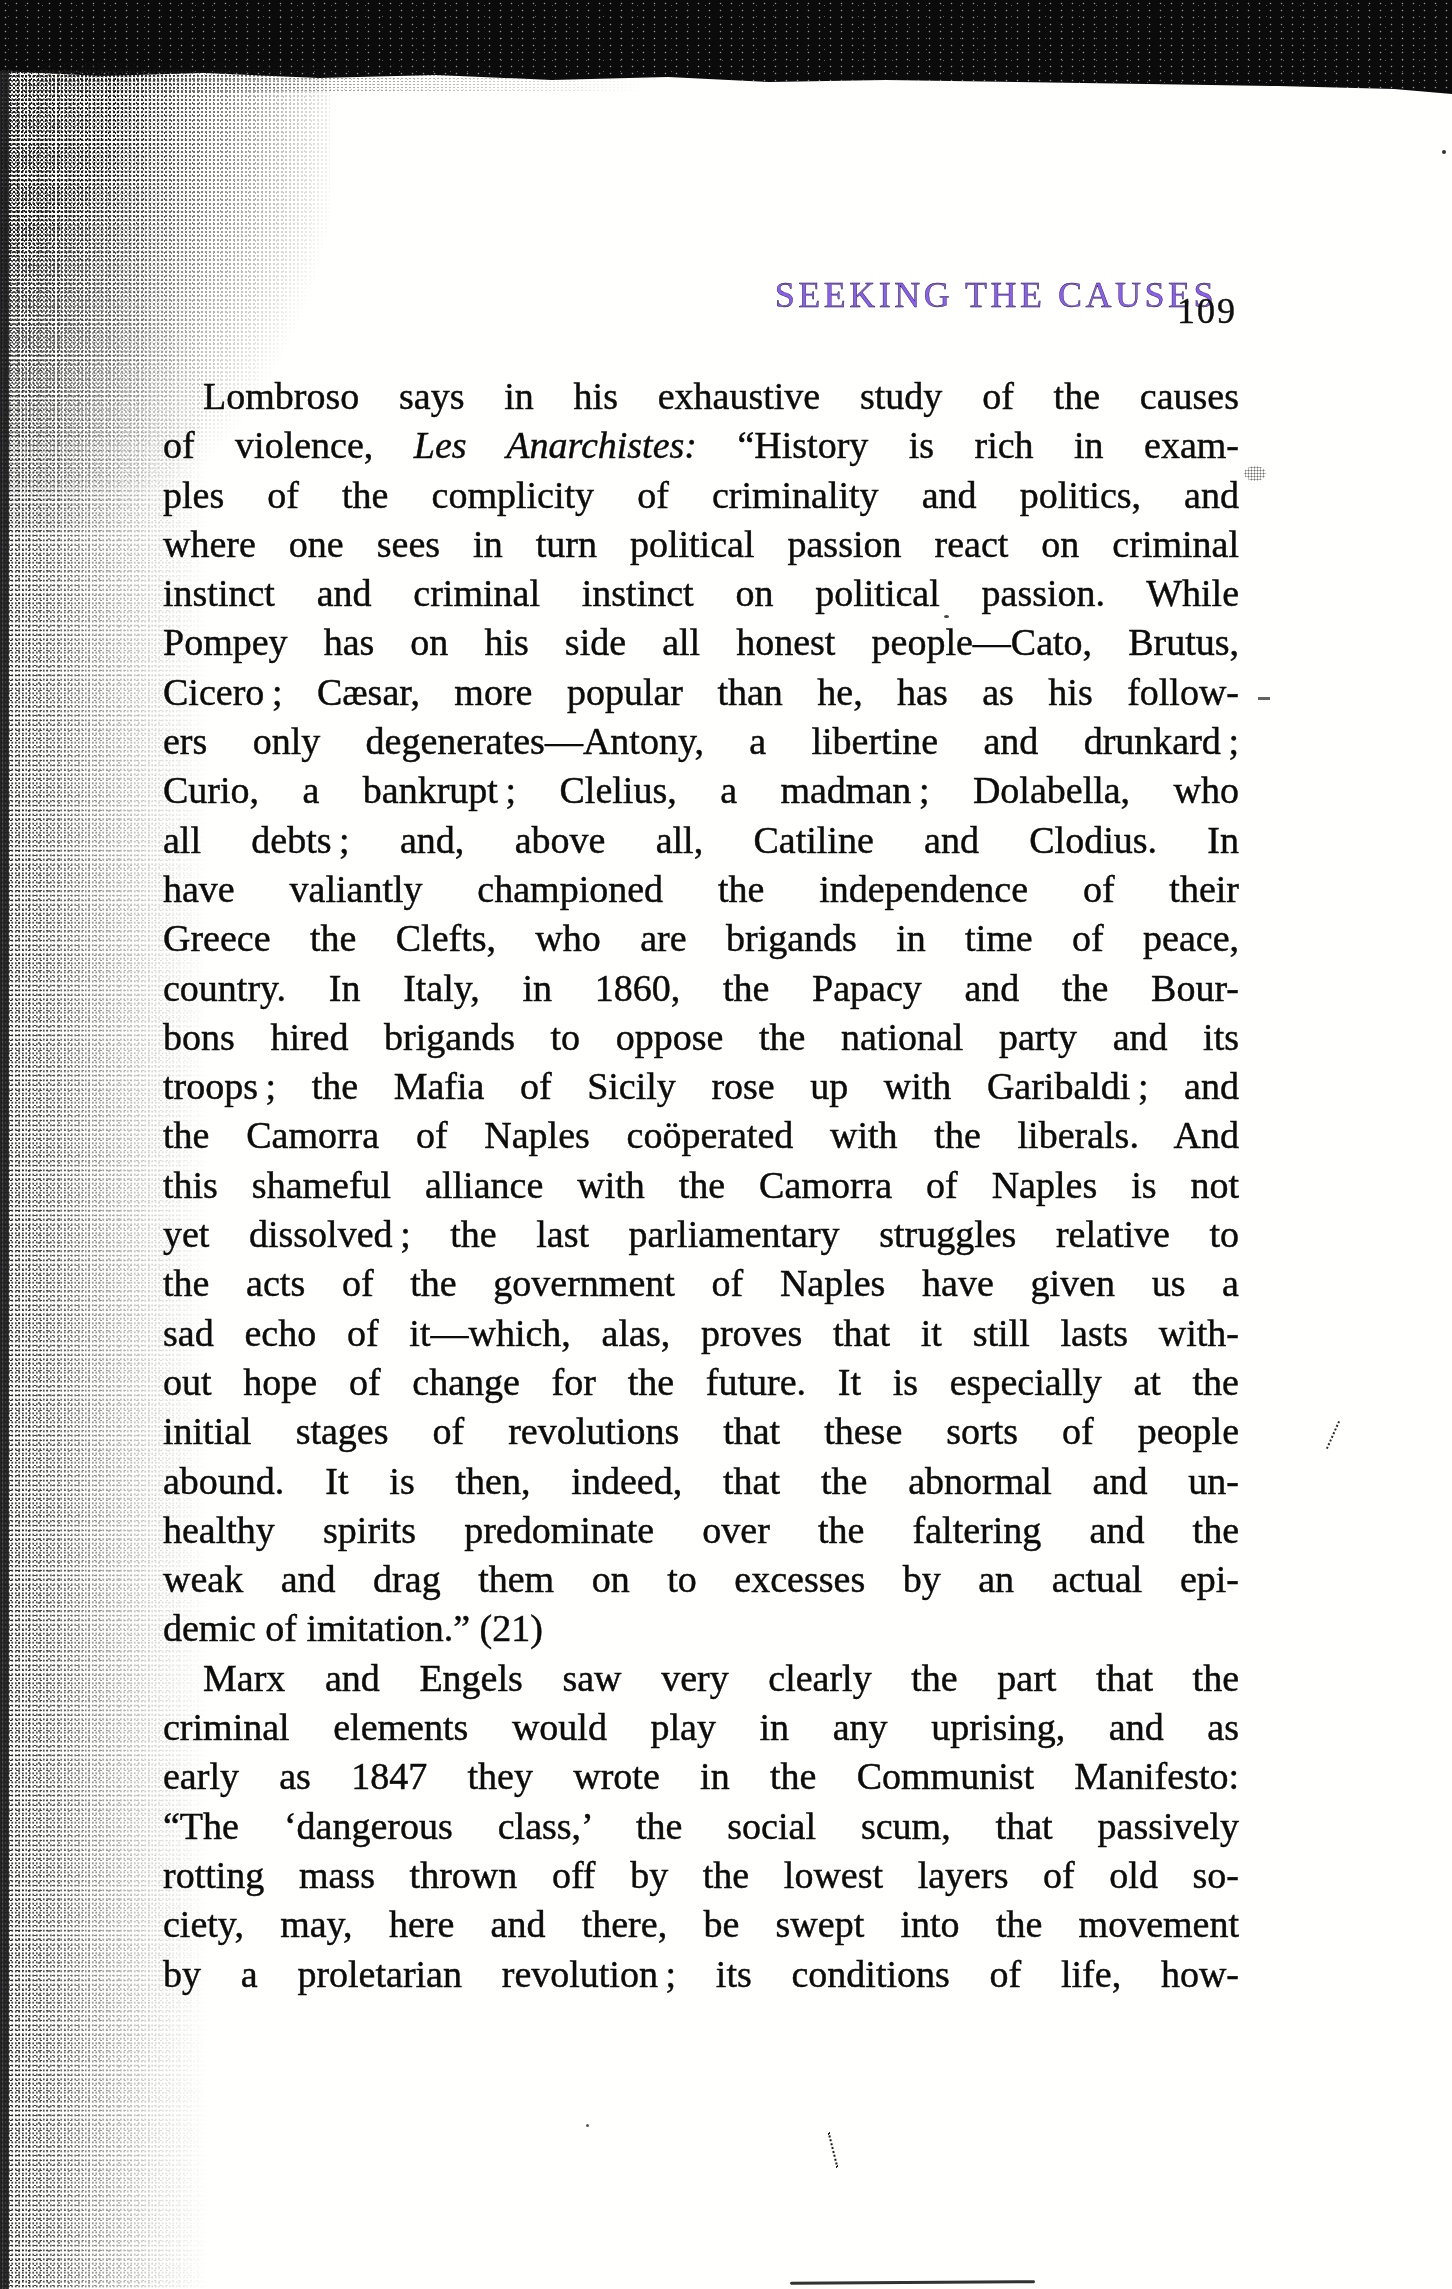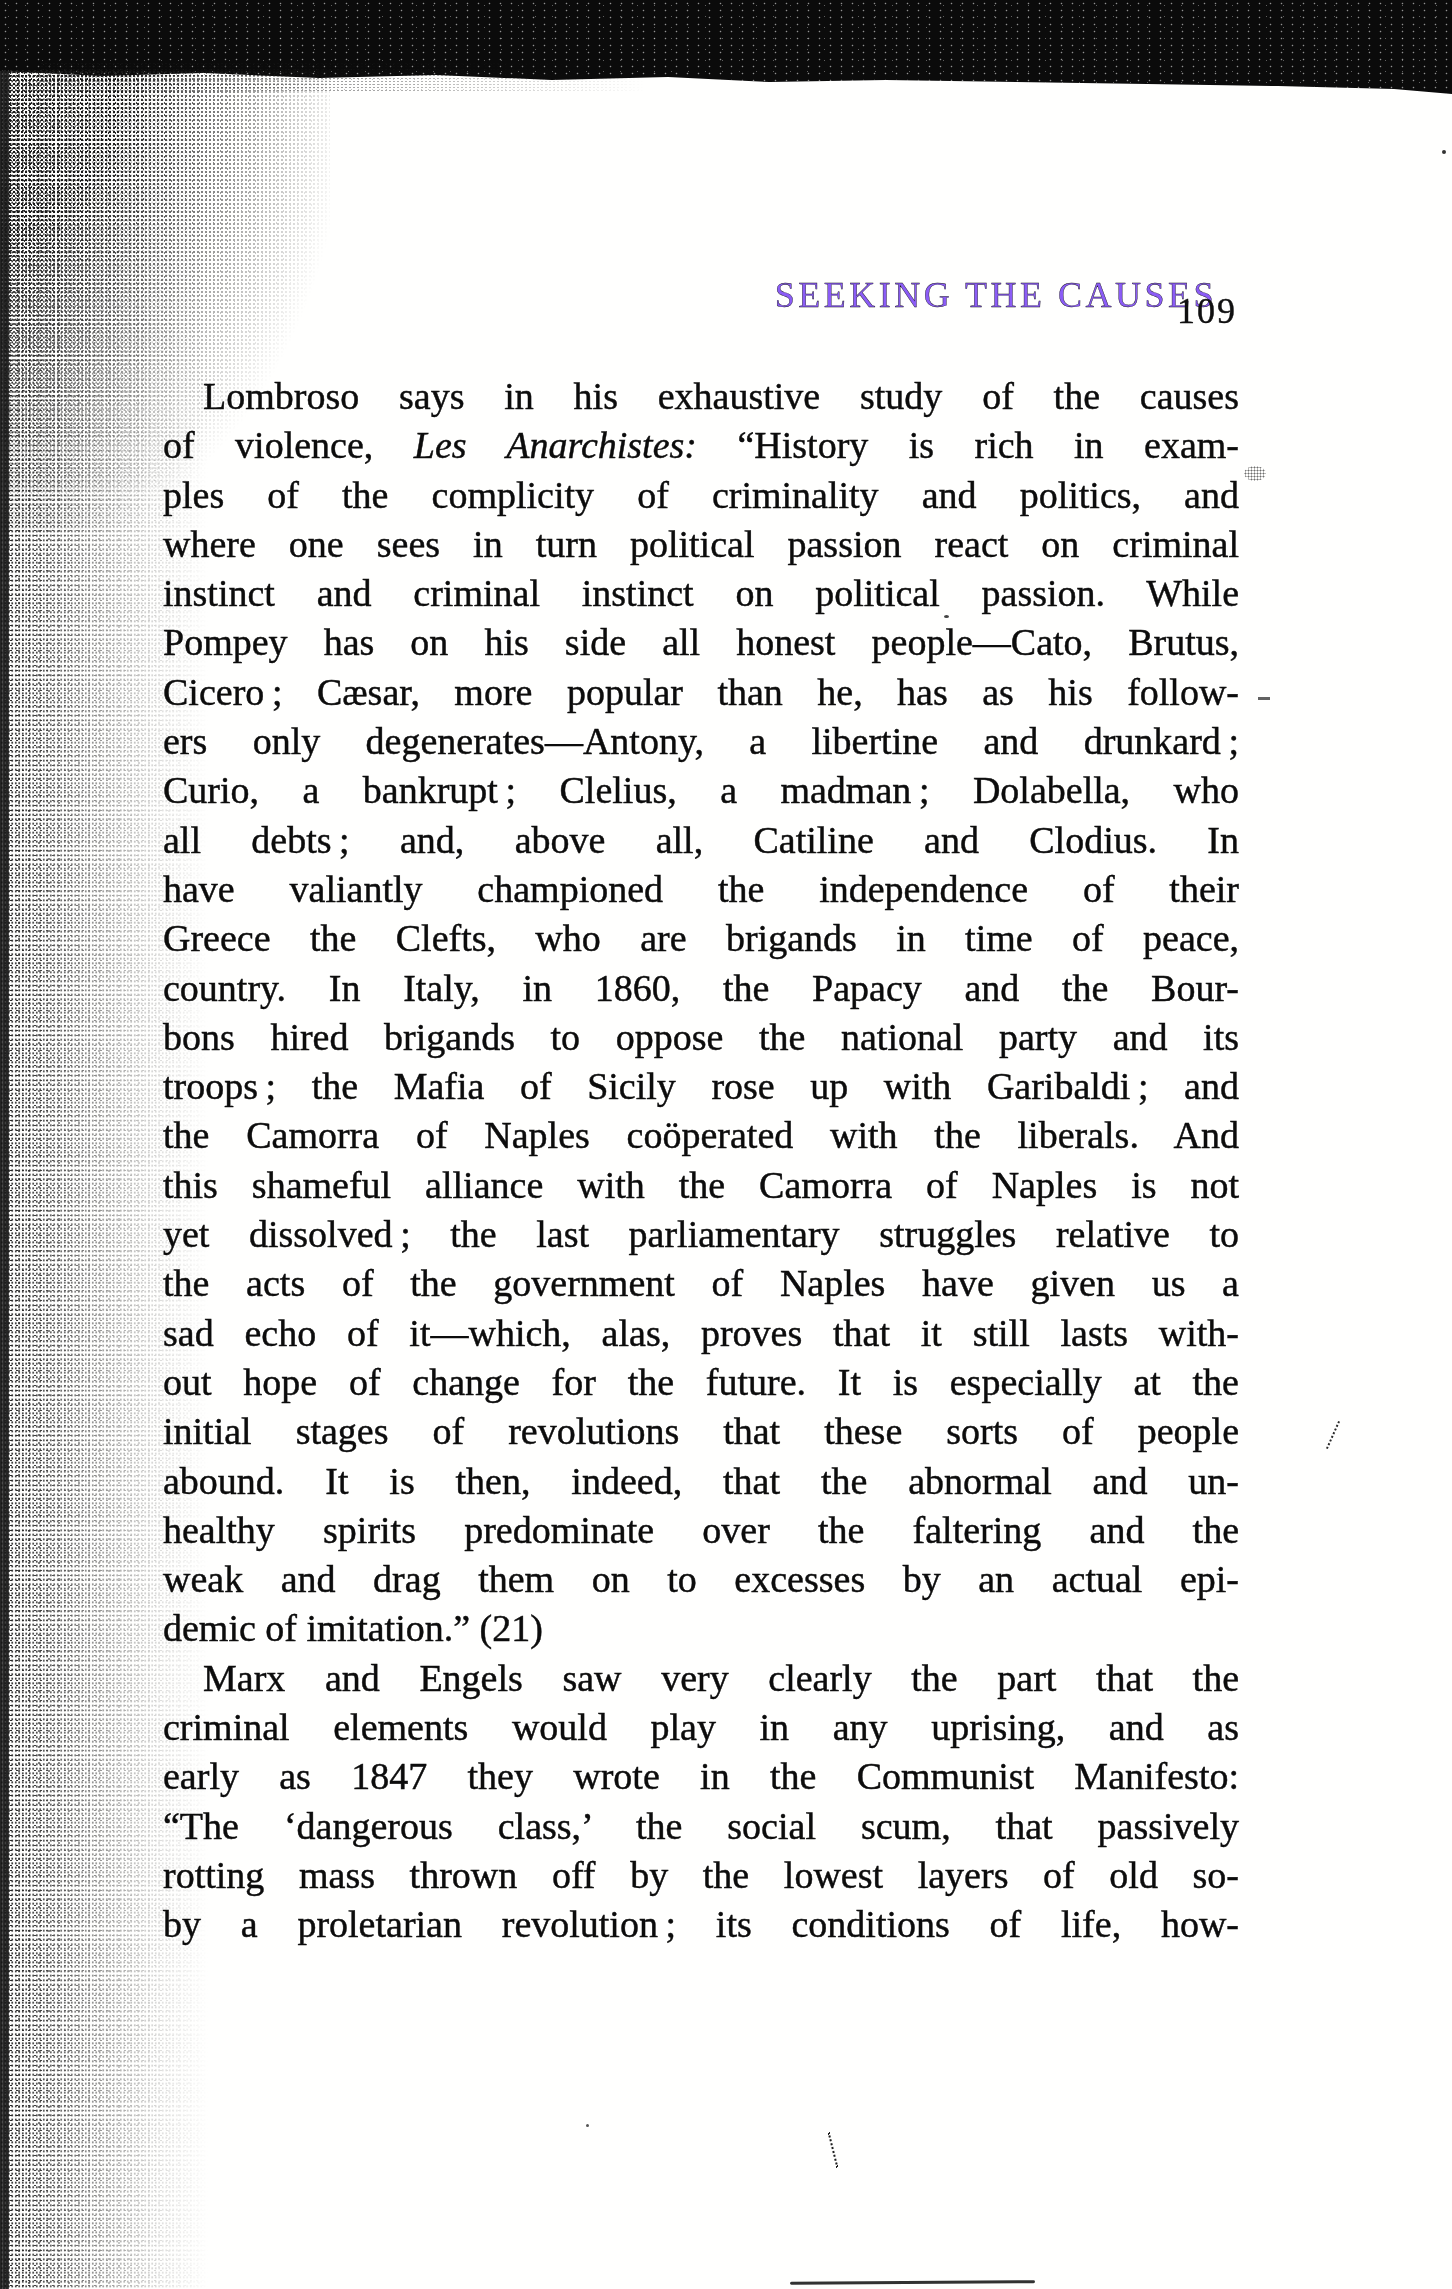--- a/index.html
+++ b/index.html
@@ -202,20 +202,21 @@
       <div class="line"><span>initial stages of revolutions that these sorts of people</span></div>
       <div class="line"><span>abound. It is then, indeed, that the abnormal and un-</span></div>
       <div class="line"><span>healthy spirits predominate over the faltering and the</span></div>
       <div class="line"><span>weak and drag them on to excesses by an actual epi-</span></div>
       <div class="line no-just"><span>demic of imitation.” (21)</span></div>
       <div class="line indent"><span>Marx and Engels saw very clearly the part that the</span></div>
       <div class="line"><span>criminal elements would play in any uprising, and as</span></div>
       <div class="line"><span>early as 1847 they wrote in the Communist Manifesto:</span></div>
       <div class="line"><span>“The ‘dangerous class,’ the social scum, that passively</span></div>
       <div class="line"><span>rotting mass thrown off by the lowest layers of old so-</span></div>
+      <div class="line"><span>ciety, may, here and there, be swept into the movement</span></div>
       <div class="line"><span>by a proletarian revolution ; its conditions of life, how-</span></div>
     </div>
 
   <div class="artifact artifact-smudge"></div>
   <div class="artifact artifact-dash"></div>
   <div class="artifact artifact-slash"></div>
   <div class="artifact artifact-backslash"></div>
   <div class="artifact artifact-bottom-line"></div>
   <div class="artifact speck1"></div>
   <div class="artifact speck2"></div>

